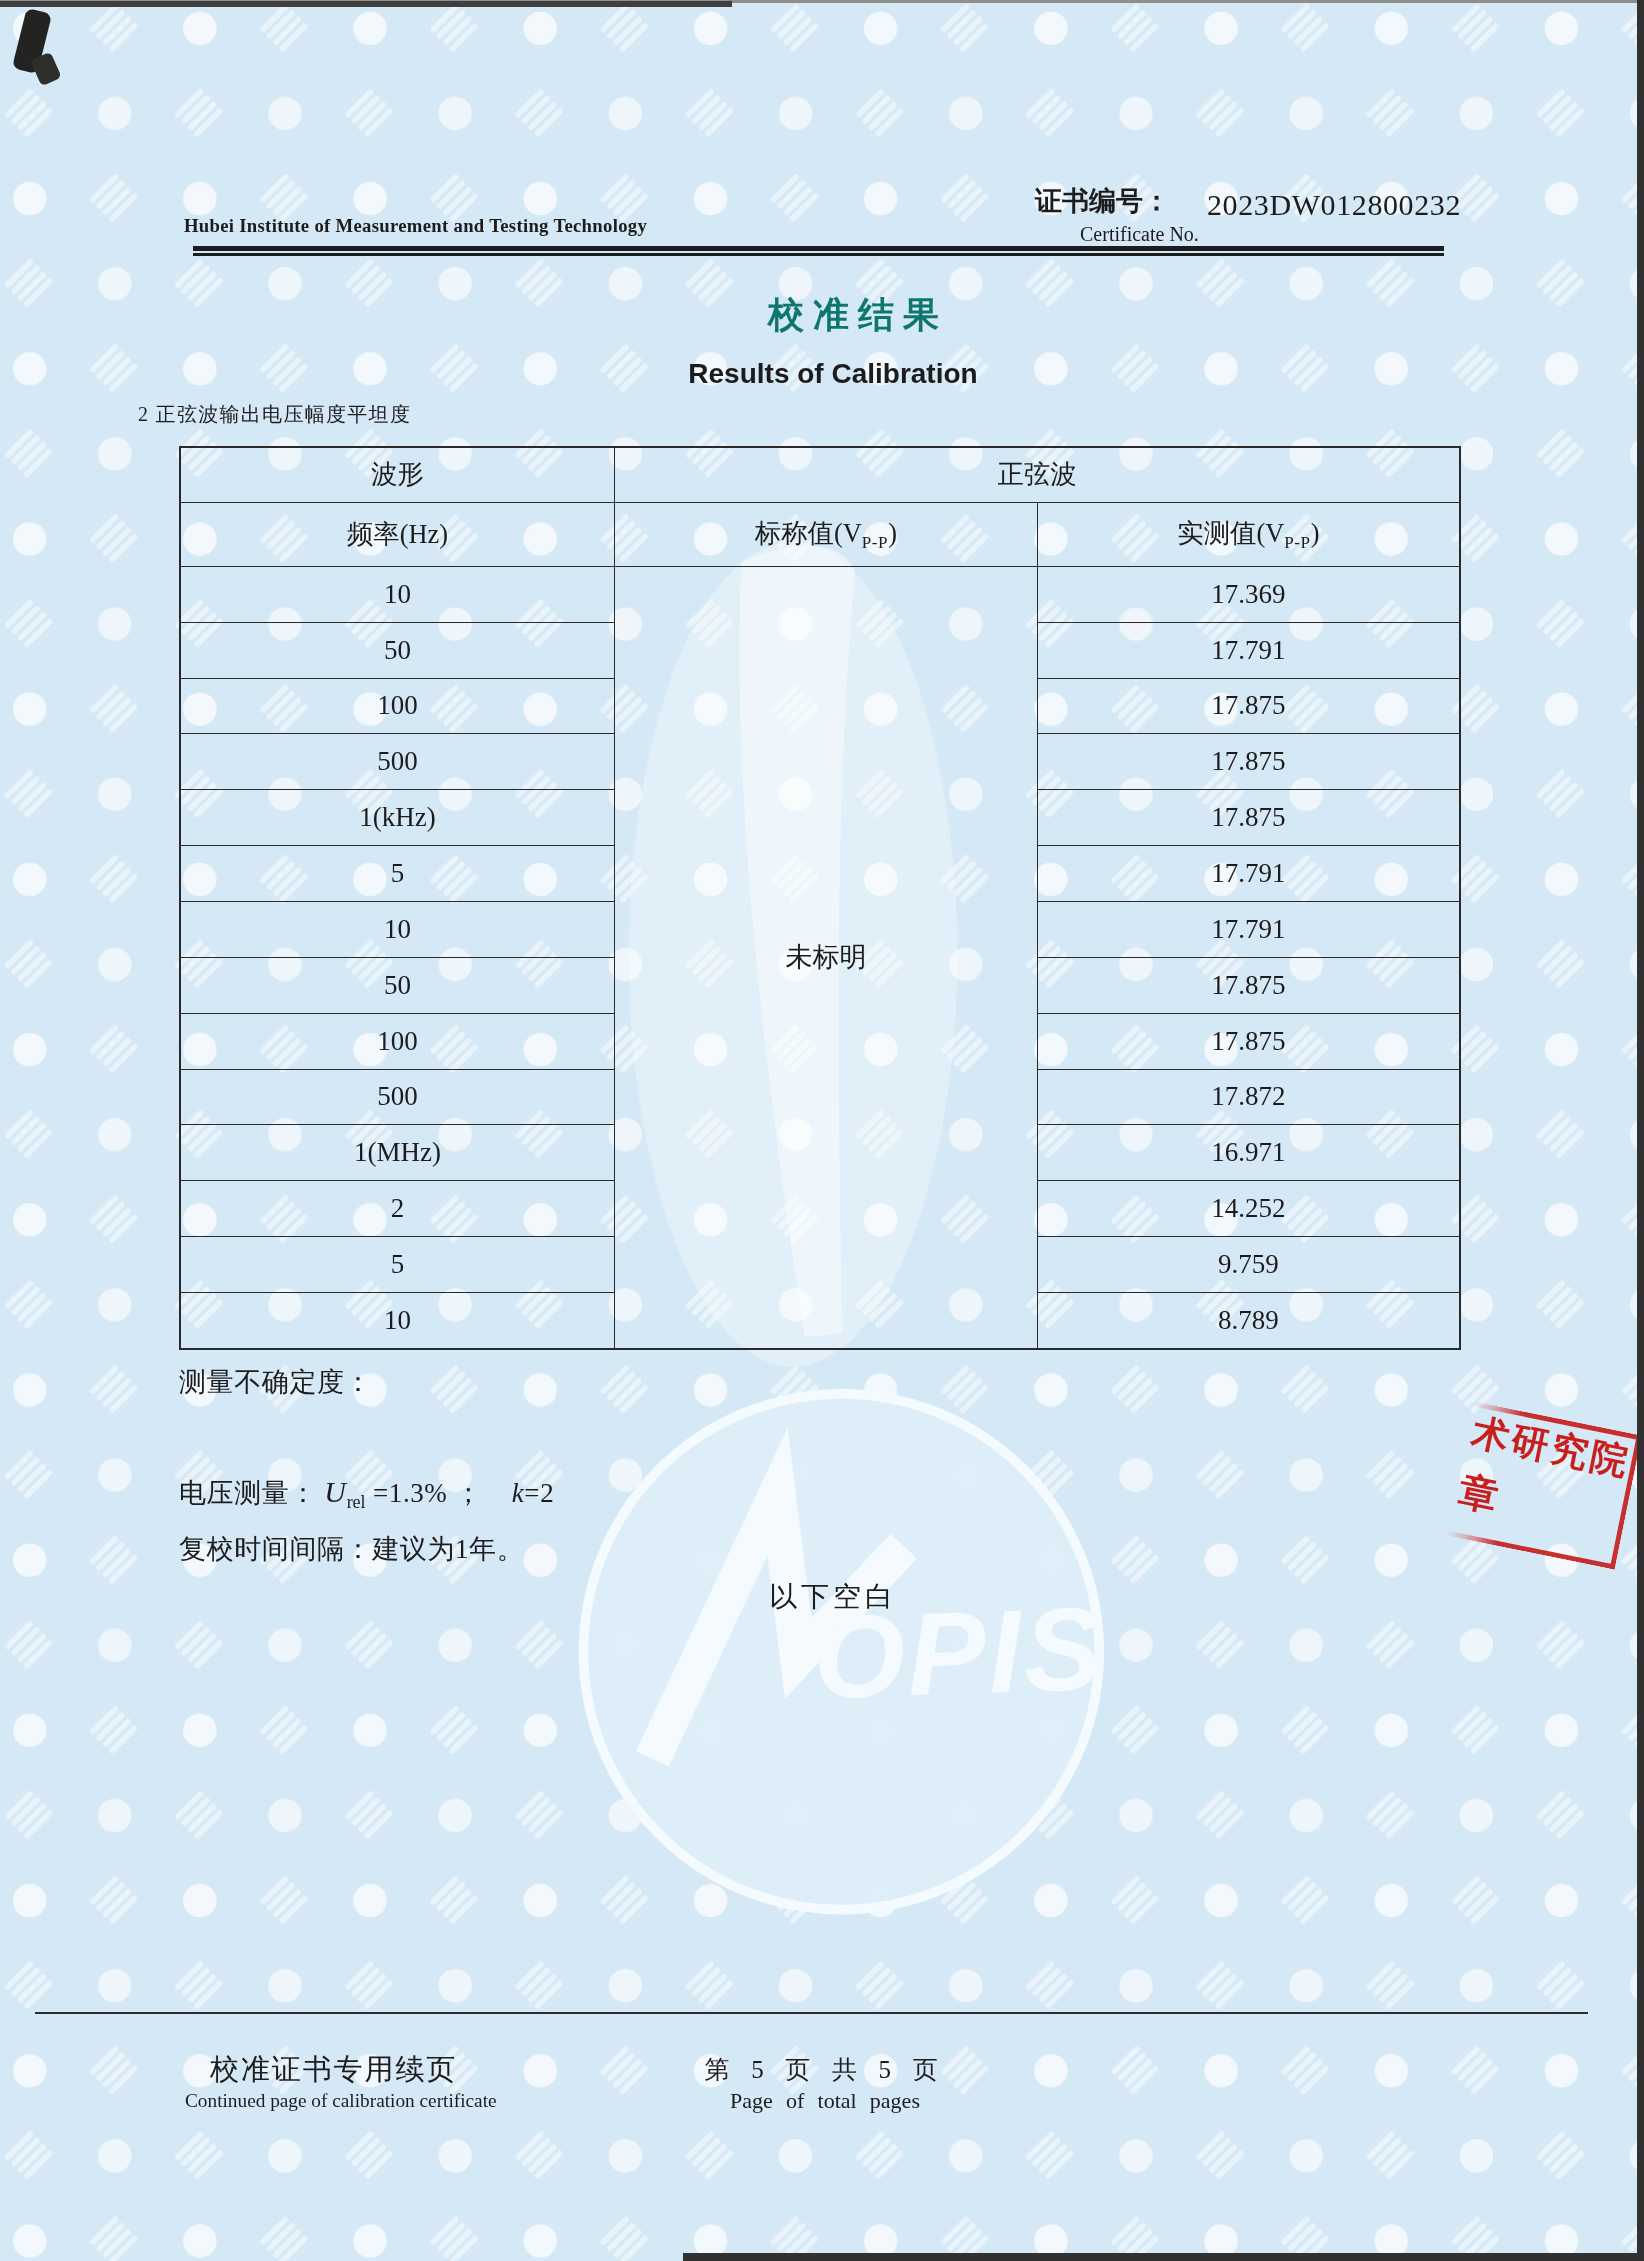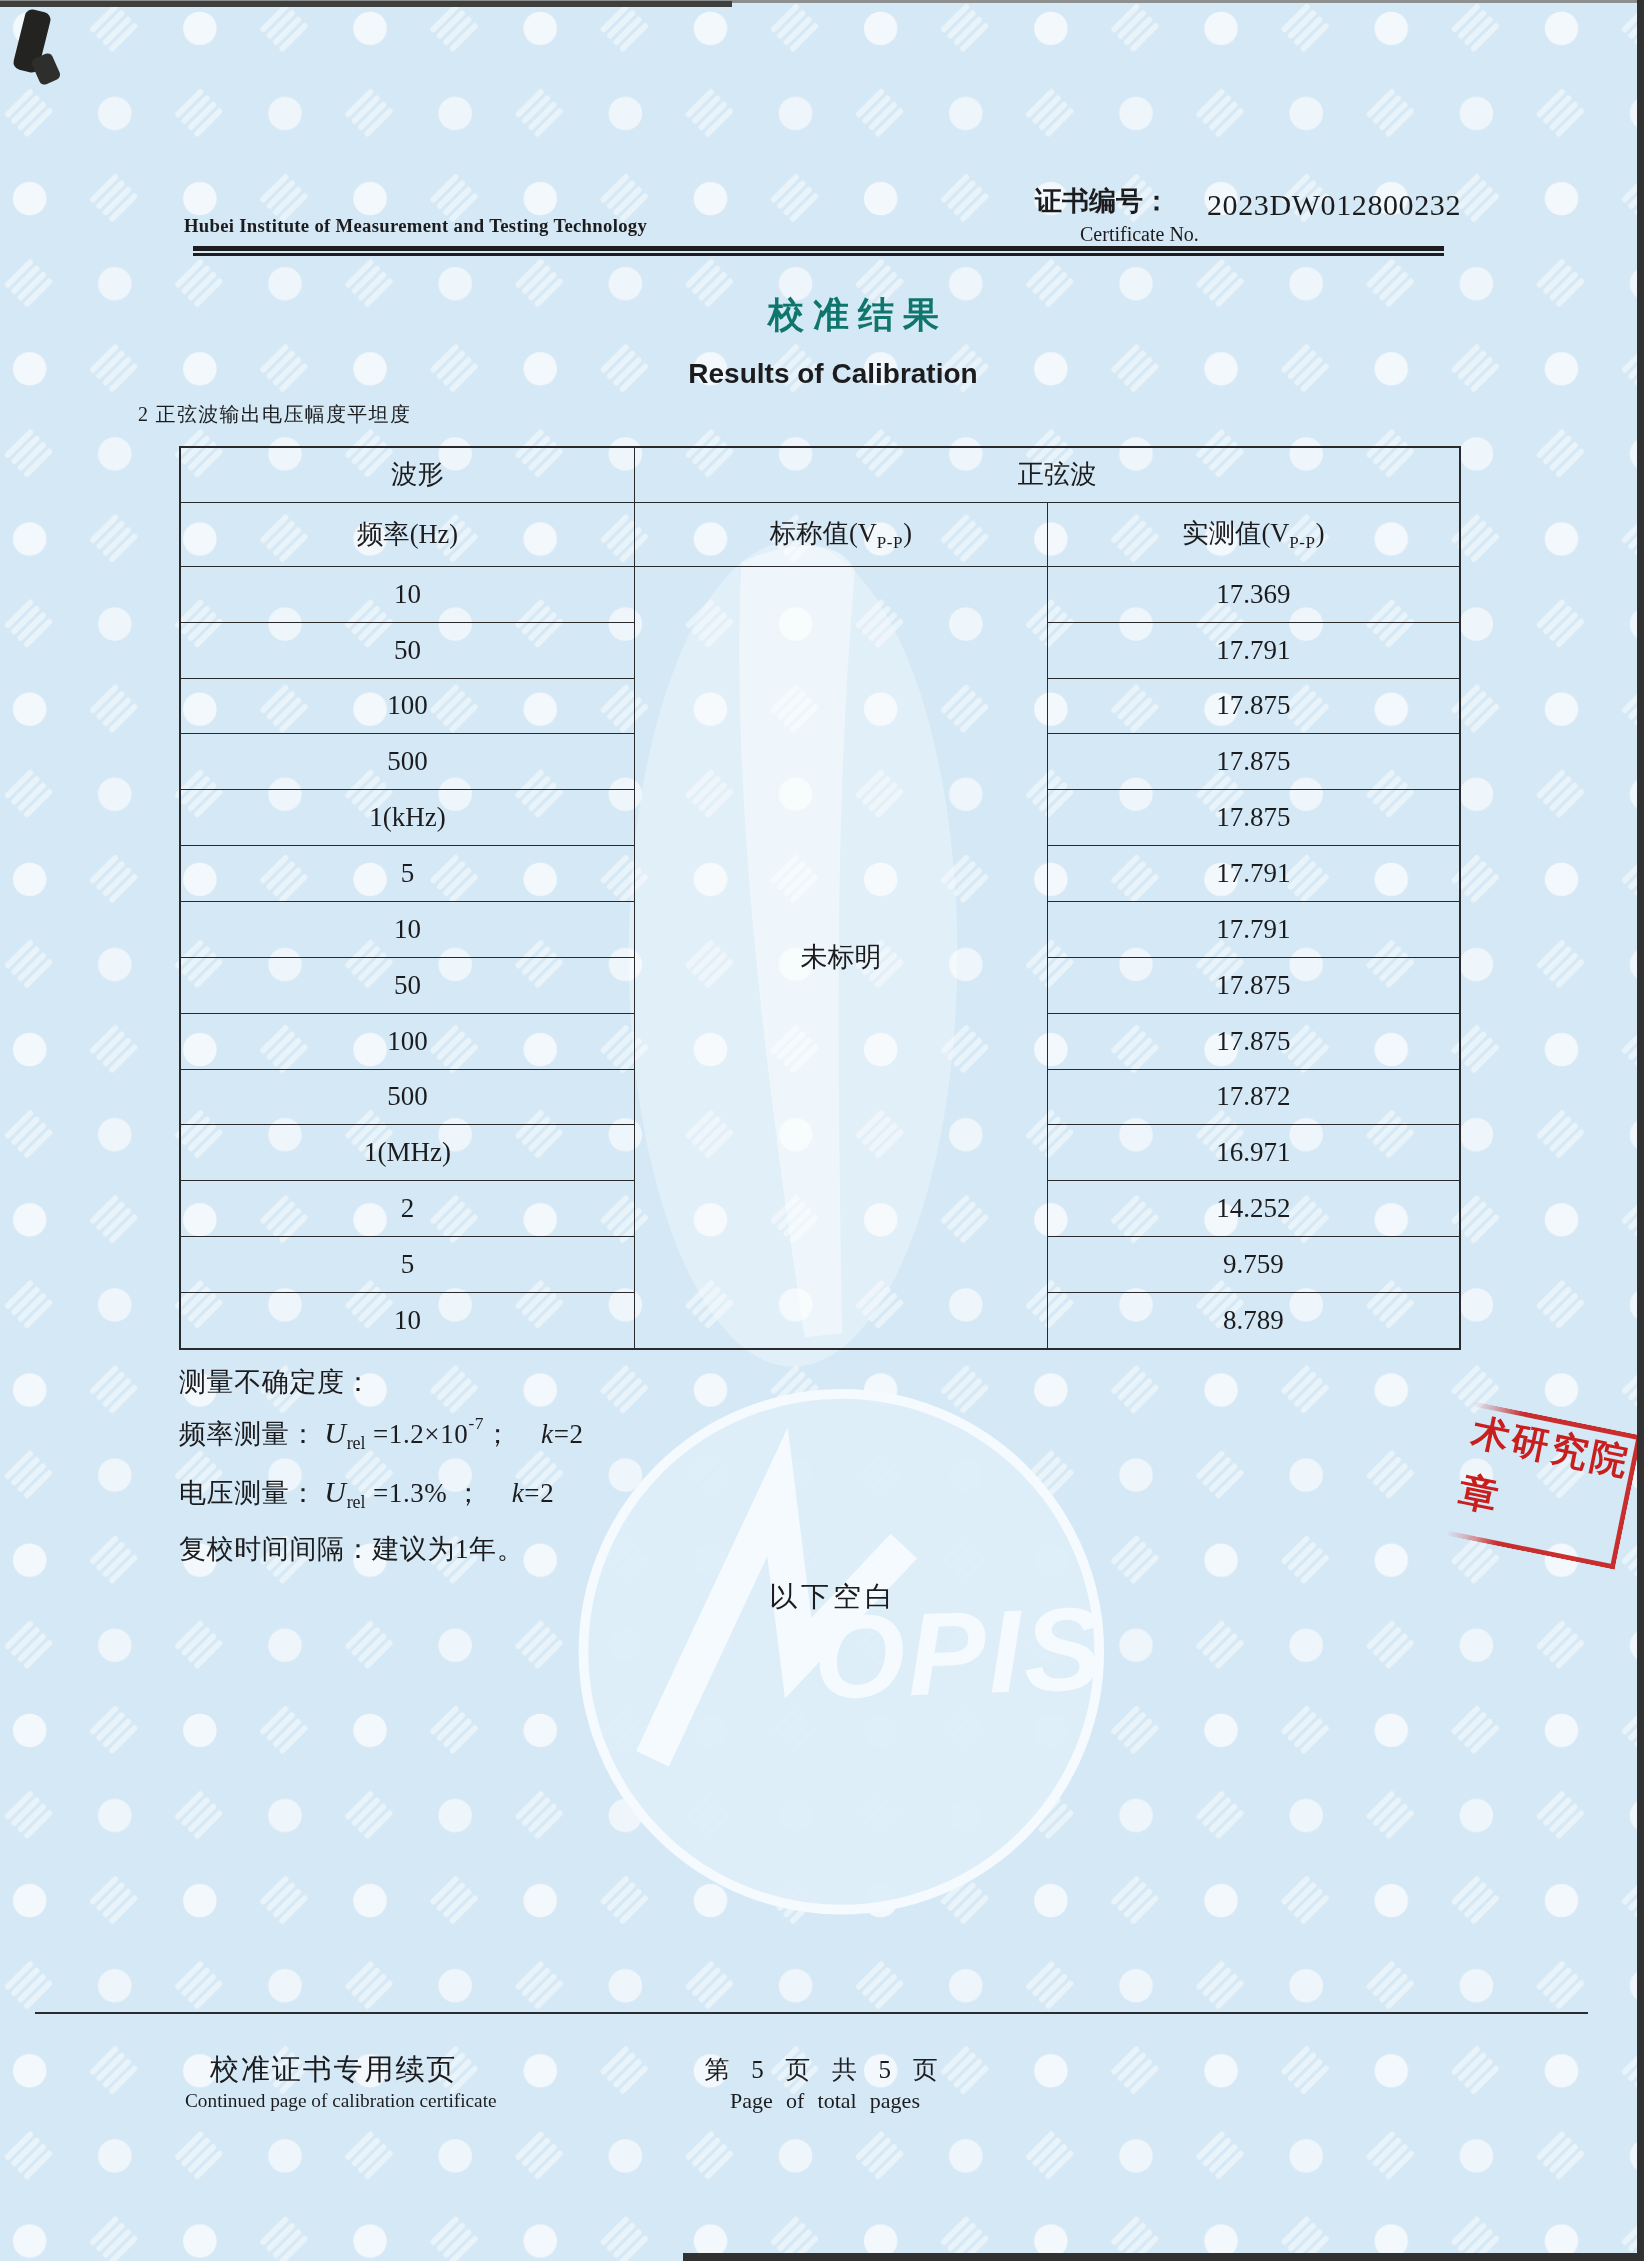--- a/index.html
+++ b/index.html
@@ -31,21 +31,21 @@
     border-collapse:collapse;table-layout:fixed;
   }
   table.results td{
     border:1.9px solid #2a2a2c;text-align:center;vertical-align:middle;
     font-size:26.4px;padding:0;color:#1c1c1e;
   }
   table.results{border:2.6px solid #2a2a2c;}
   td.c-freq{width:433px;}
   td.c-nom{width:417px;}
   td.c-meas{width:432px;}
-  tr.hrow1 td{height:53px;padding-left:20px;}
+  tr.hrow1 td{height:53px;}
   tr.hrow2 td{height:62px;}
   tr.drow td{height:54px;font-size:27px;}
   td.nominal-merged{vertical-align:top;line-height:56px;font-size:26.4px;}
   sub.vpp{font-size:17px;letter-spacing:0.6px;}
   .num{font-family:"Liberation Serif","DejaVu Serif",serif;}
 
   
   .unc{font-size:27px;letter-spacing:0.6px;}
   .unc-heading{left:179px;top:1364px;}
   .unc-line1{left:179px;top:1413px;}
@@ -199,26 +199,20 @@
           <td class="num">9.759</td>
         </tr>
     <tr class="drow">
           <td class="num">10</td>
           <td class="num">8.789</td>
         </tr>
   </tbody>
     </table>
 
   <div class="abs unc unc-heading">测量不确定度：</div>
-  <div class="abs unc unc-line1">
-    <span>频率测量：</span>
-    <span class="u-it num">U</span><span class="u-sub num">rel</span>
-    <span class="num">=1.2×10</span><span class="u-sup num">-7</span><span>；</span><span class="sep-gap"></span>
-    <span class="k-it num">k</span><span class="num">=2</span>
-  </div>
   <div class="abs unc unc-line2">
     <span>电压测量：</span>
     <span class="u-it num">U</span><span class="u-sub num">rel</span>
     <span class="num">=1.3% ；</span><span class="sep-gap"></span>
     <span class="k-it num">k</span><span class="num">=2</span>
   </div>
   <div class="abs unc unc-line3">复校时间间隔：建议为1年。</div>
   <div class="abs blank-below">以下空白</div>
 
   <div class="abs stamp">

